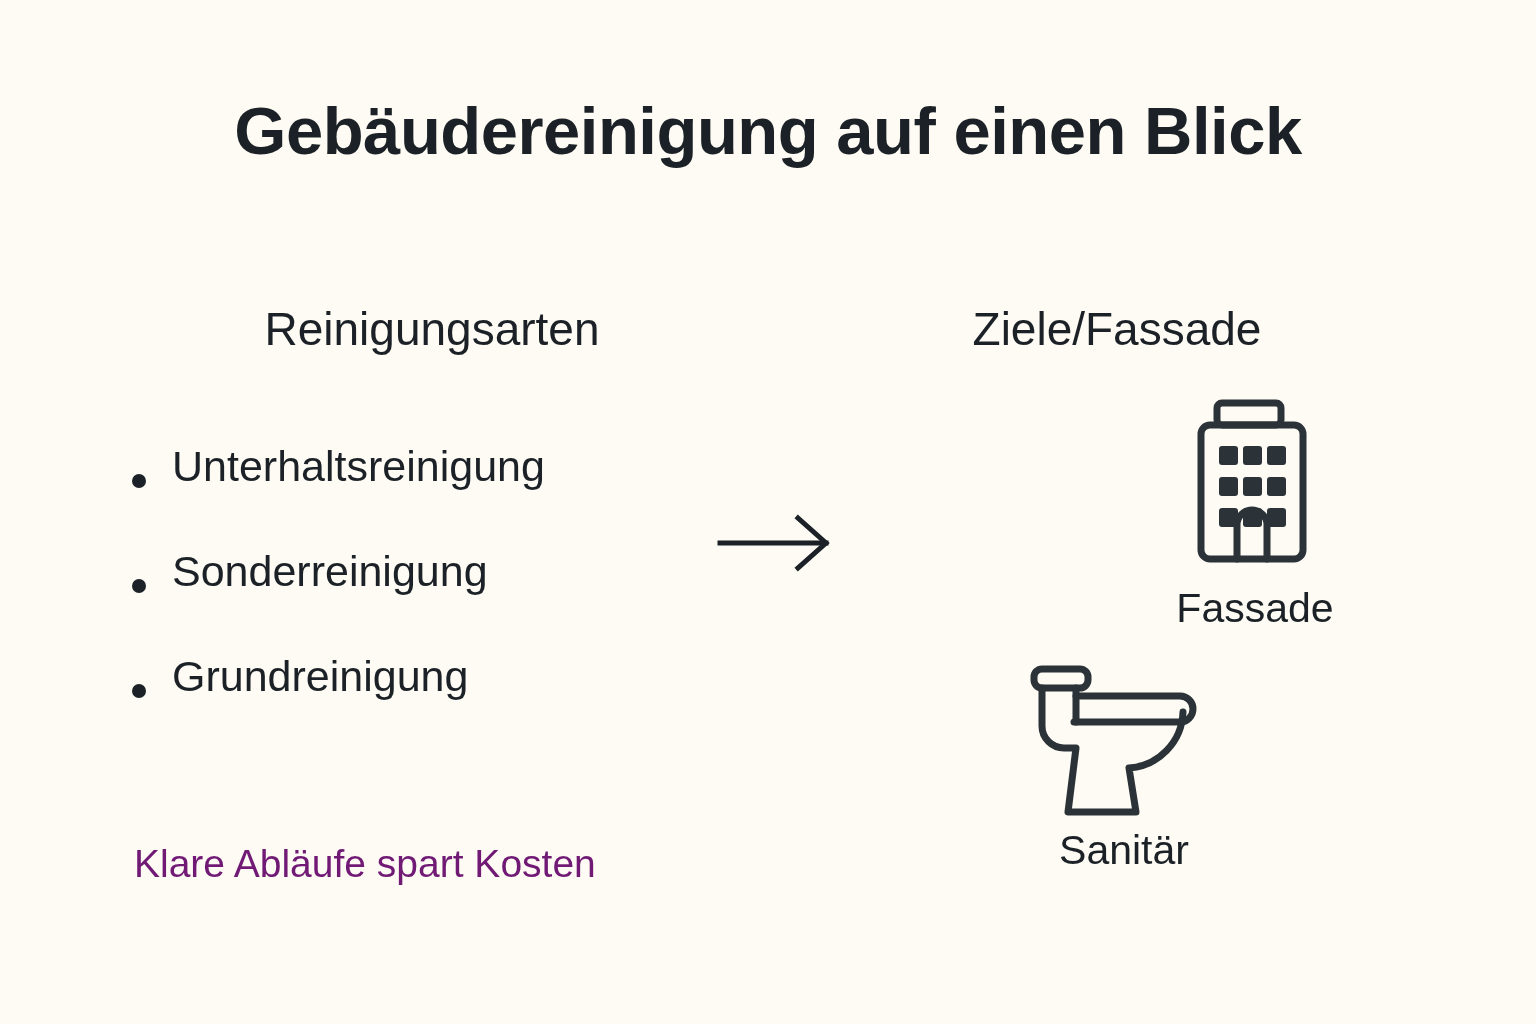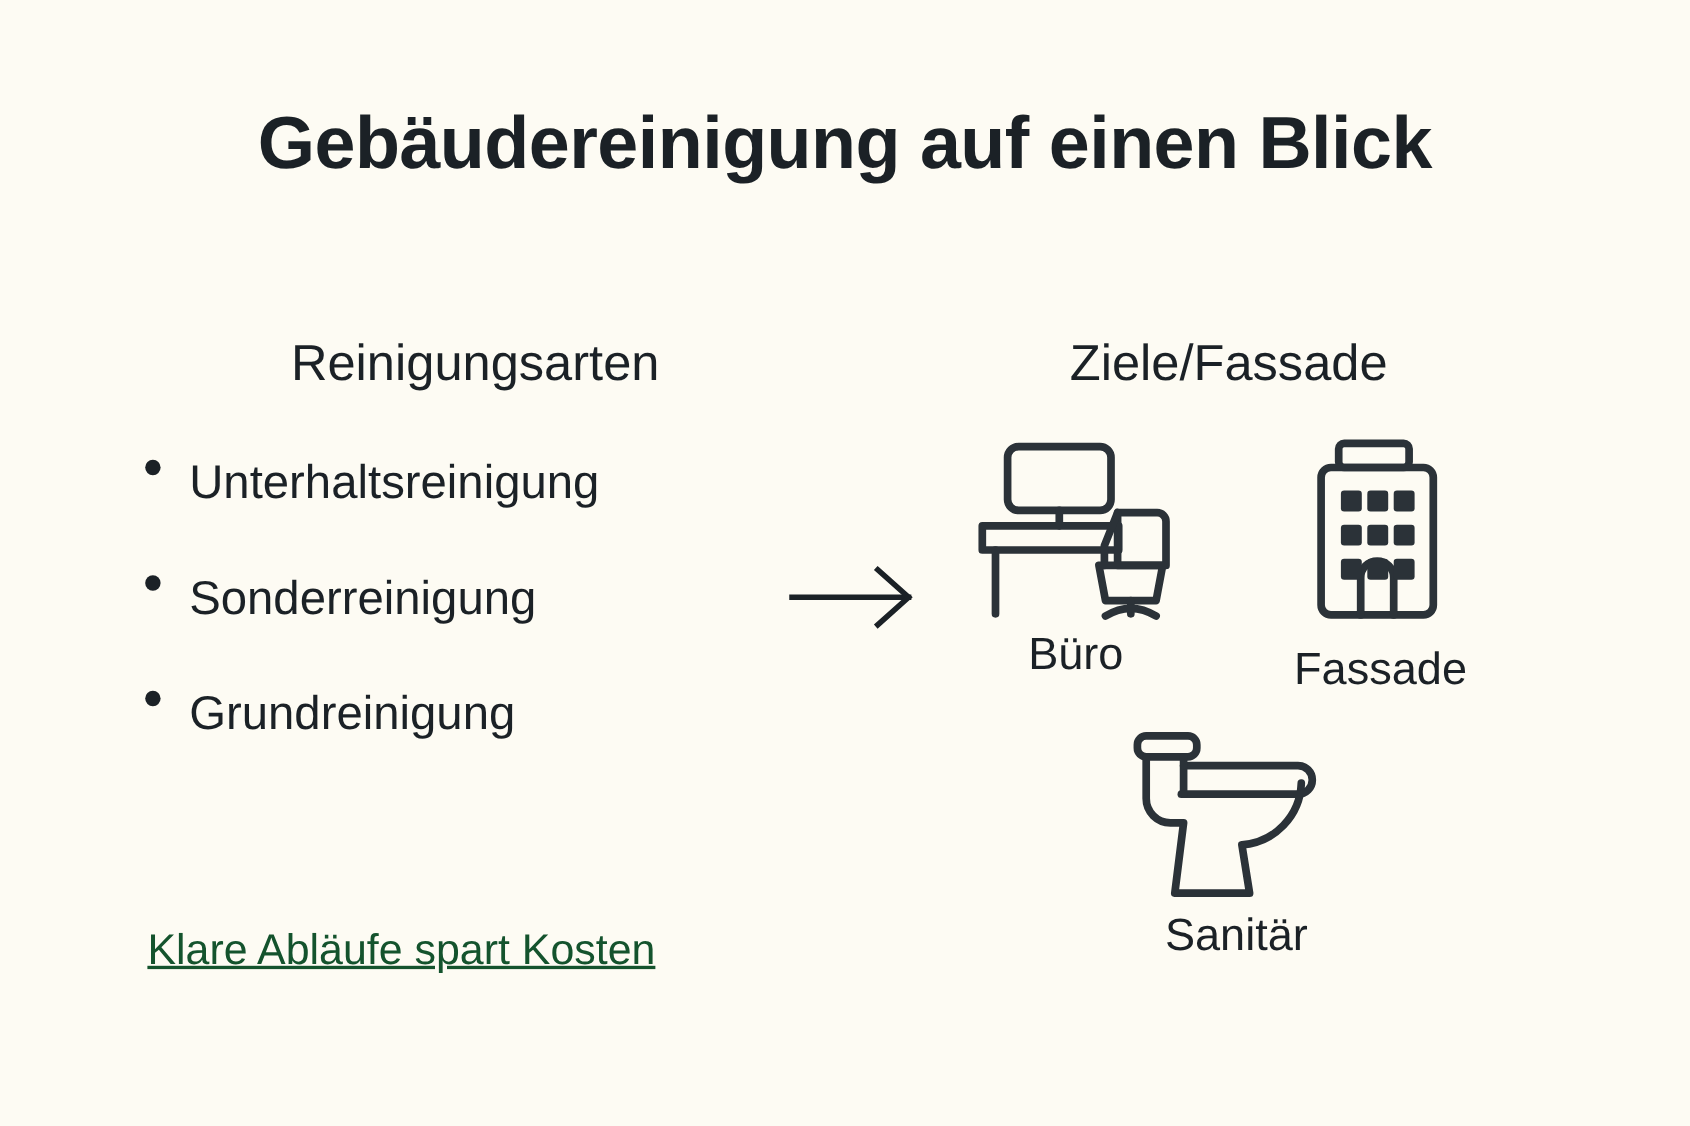--- a/index.html
+++ b/index.html
@@ -50,21 +50,21 @@
 
   
   .bullet-list {
     position: absolute;
     left: 128px;
     top: 418px;
     width: 620px;
   }
   .bullet-row {
     display: flex;
-    align-items: flex-start;
+    align-items: flex-end;
     height: 70px;
     margin-bottom: 35px;
   }
   .bullet-dot {
     width: 14px;
     height: 14px;
     border-radius: 50%;
     background: #1b2126;
     margin-left: 4px;
     margin-right: 26px;
@@ -79,23 +79,22 @@
   }
 
   
   .footnote {
     position: absolute;
     left: 134px;
     top: 838px;
     width: 660px;
     font-size: 39px;
     line-height: 1.32;
-    color: #14532d;
-    font-weight: 400;
-    text-decoration: underline;
+    color: #701a75;
+    font-weight: 400;
   }
 
   
   .arrow {
     position: absolute;
     left: 714px;
     top: 512px;
     width: 130px;
     height: 62px;
   }
@@ -165,44 +164,20 @@
     <div>Klare Abläufe spart Kosten</div>
   </div>
 
   <svg class="arrow" viewBox="0 0 130 62">
     <g fill="none" stroke="#1b2126" stroke-width="5" stroke-linecap="square" stroke-linejoin="miter">
       <line x1="6" y1="31" x2="112" y2="31"></line>
       <polyline points="84,6 112,31 84,56"></polyline>
     </g>
   </svg>
 
-  <div class="icon-cell cell-office">
-    <svg class="glyph" viewBox="0 0 186 168">
-      <g fill="none" stroke="#2b3238" stroke-width="7" stroke-linecap="round" stroke-linejoin="round">
-
-        <rect x="31" y="8" width="94" height="58" rx="10"></rect>
-
-        <path d="M78 66 v14"></path>
-
-        <rect x="8" y="80" width="124" height="22"></rect>
-
-        <path d="M20 102 v58"></path>
-
-        <path d="M131 68 h36 a8 8 0 0 1 8 8 v40 h-44 z"></path>
-        <path d="M131 68 l-12 30 v18"></path>
-
-        <path d="M114 116 h58 l-6 32 h-46 z"></path>
-
-        <path d="M143 148 v12"></path>
-
-        <path d="M120 162 q23 -14 46 0"></path>
-      </g>
-    </svg>
-    <span class="icon-label">Büro</span>
-  </div>
 
   <div class="icon-cell cell-facade">
     <svg class="glyph" viewBox="0 0 120 166">
       <g fill="none" stroke="#2b3238" stroke-width="7" stroke-linecap="round" stroke-linejoin="round">
 
         <rect x="22" y="5" width="64" height="22" rx="5"></rect>
 
         <rect x="6" y="27" width="102" height="134" rx="9"></rect>
 
         <path d="M42 161 v-34 a15 15 0 0 1 30 0 v34"></path>

